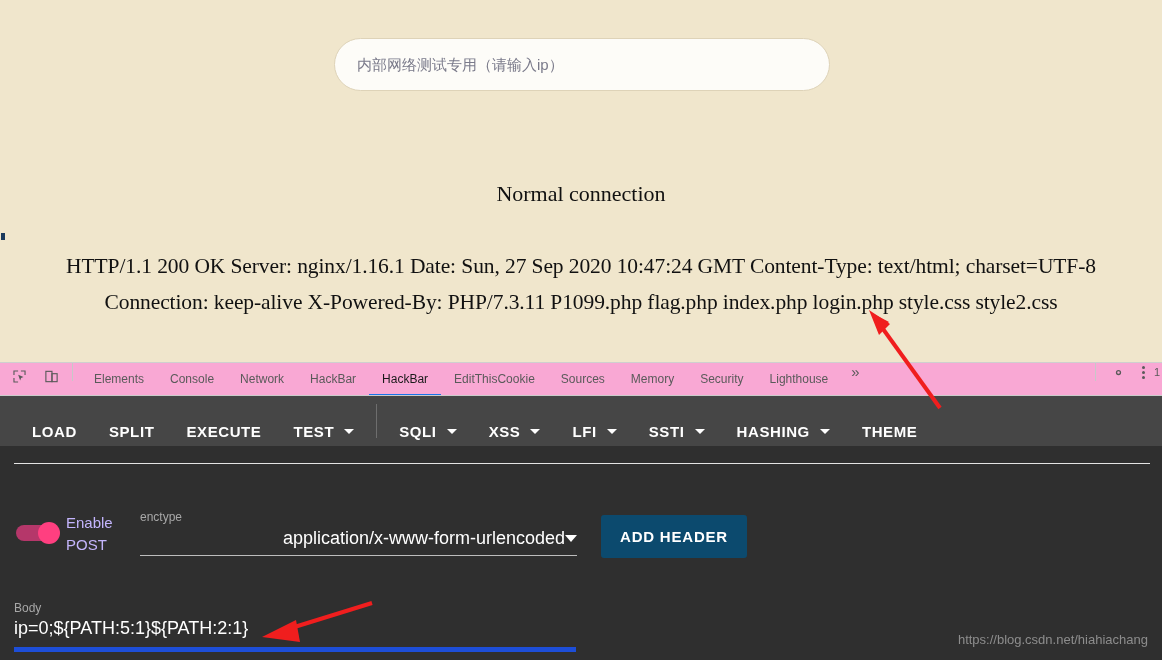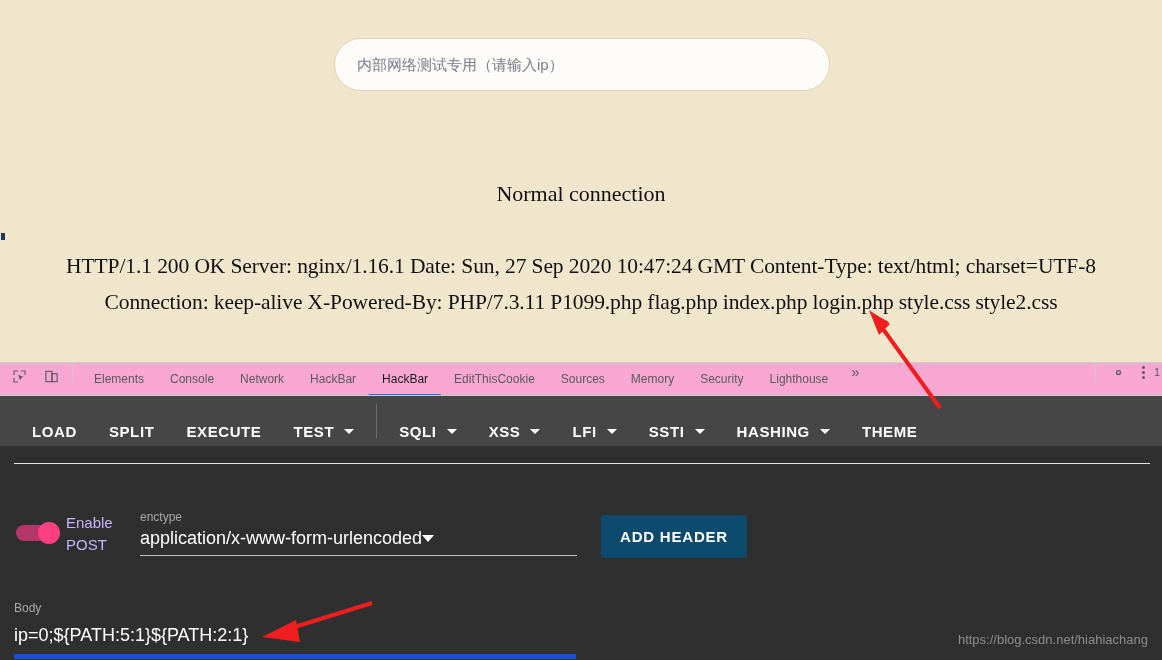--- a/index.html
+++ b/index.html
@@ -288,21 +288,21 @@
     width: 437px;
   }
   .enctype-label {
     color: #a8a8a8;
     font-size: 12px;
     margin-bottom: 4px;
   }
   .enctype-value-row {
     display: flex;
     align-items: center;
-    justify-content: flex-start;
+    justify-content: flex-end;
     border-bottom: 1px solid #bdbdbd;
     padding-bottom: 6px;
   }
   .enctype-value {
     color: #ffffff;
     font-size: 18px;
   }
   .sel-caret {
     width: 0; height: 0;
     border-left: 6px solid transparent;
@@ -326,21 +326,21 @@
 
   .body-field {
     position: absolute;
     left: 14px;
     top: 155px;
     width: 562px;
   }
   .body-label {
     color: #a8a8a8;
     font-size: 12px;
-    margin-bottom: 10px;
+    margin-bottom: 3px;
   }
   .body-value {
     color: #ffffff;
     font-size: 18px;
     border-bottom: 5px solid #1d4ed8;
     padding-bottom: 8px;
     white-space: nowrap;
     overflow: hidden;
   }
   .watermark {

